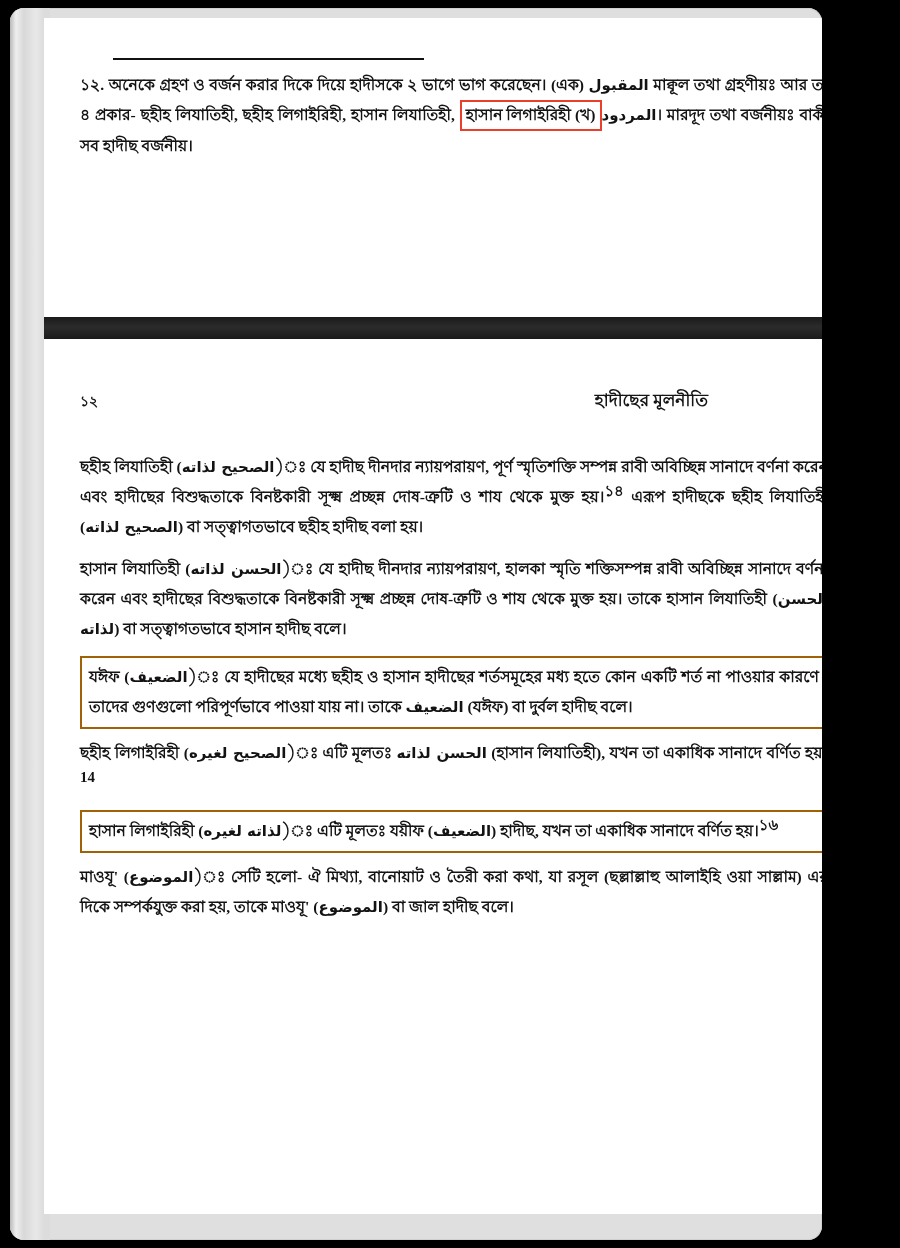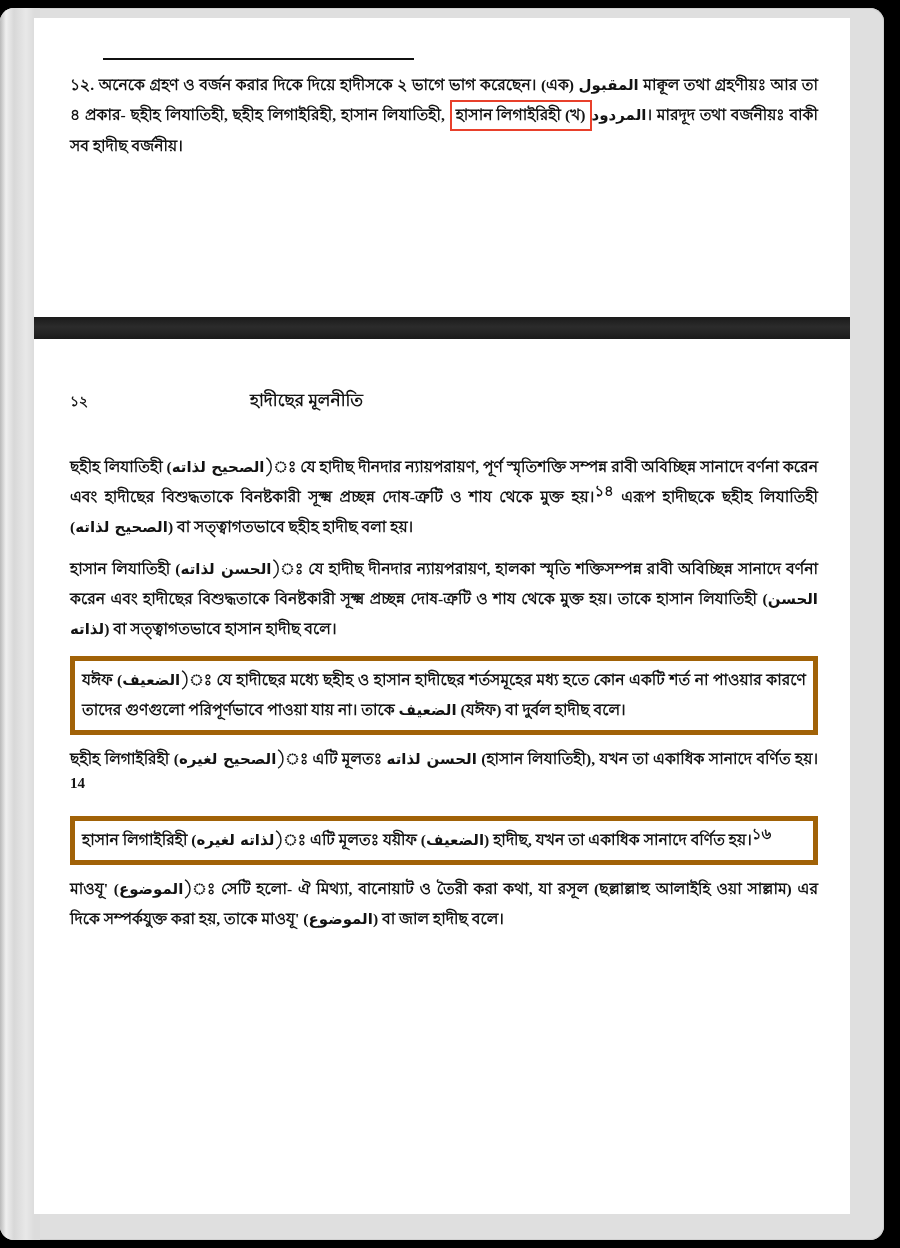--- a/index.html
+++ b/index.html
@@ -19,23 +19,23 @@
     position: relative;
     width: 900px;
     height: 1248px;
     background: #000000;
     box-sizing: border-box;
   }
 
   
   .paper-frame {
     position: absolute;
-    left: 0;
+    left: 10px;
     top: 8px;
-    width: 884px;
+    width: 812px;
     height: 1232px;
     background: #dfdfdf;
     border-radius: 14px 14px 14px 14px;
     box-sizing: border-box;
     overflow: hidden;
     box-shadow: inset 0 0 0 1px #cfcfcf;
   }
   .paper-frame::before{
     content:"";
     position:absolute;
@@ -144,42 +144,42 @@
   }
   .folio {
     font-family: "Liberation Serif", serif;
     font-size: 14px;
     font-weight: 700;
     color: #141414;
     width: 180px;
   }
   .head-title {
     flex: 1;
-    text-align: left;
+    text-align: right;
     font-family: "Liberation Serif", serif;
     font-size: 17px;
     font-weight: 700;
     color: #141414;
     padding-right: 120px;
   }
 
   .body-block {
     position: absolute;
     left: 36px;
     top: 113px;
     width: 748px;
   }
   .para {
     margin: 0 0 12px 0;
     padding: 0;
   }
 
   
   .redbox {
-    border: 5px solid #a16207;
+    border: 2px solid #a16207;
     padding: 4px 7px 5px 7px;
     margin: 7px 0 9px 0;
     box-sizing: border-box;
   }
   .redbox .para { margin-bottom: 0; }
 
   
   .redbox-inline {
     display: inline-block;
     border: 2px solid #e8402b;

